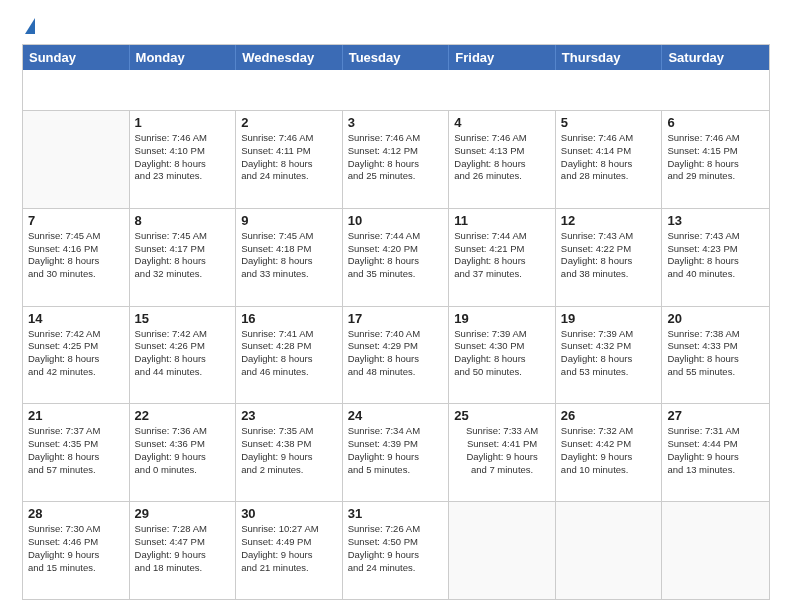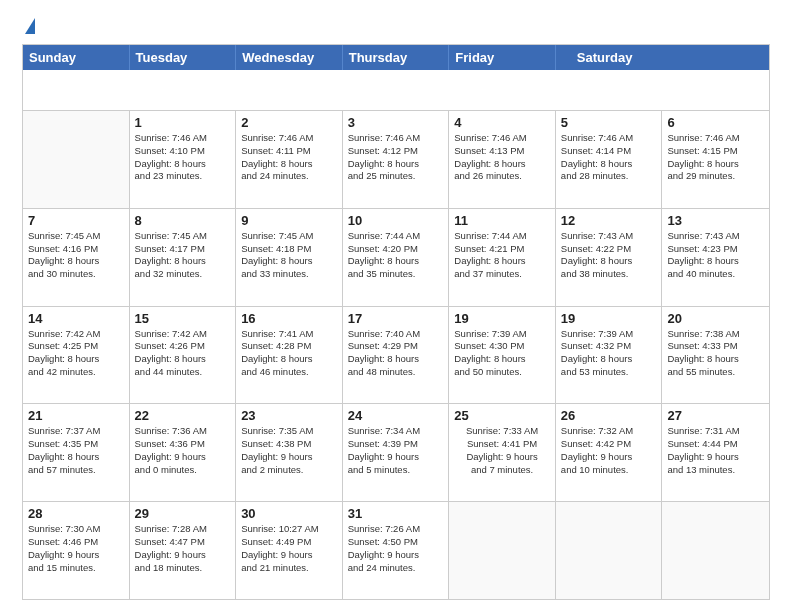--- a/index.html
+++ b/index.html
@@ -48,21 +48,21 @@
       background: #3b6bb5;
     }
     .cal-header-cell {
       color: #fff;
       font-size: 13px;
       font-weight: bold;
       padding: 5px 6px;
       border-right: 1px solid #5585cc;
       text-align: left;
     }
-    .cal-header-cell:last-child { border-right: none; margin-left: 15px; }
+    .cal-header-cell:last-child { border-right: none; }
     .cal-body {
       flex: 1;
       display: flex;
       flex-direction: column;
     }
     .cal-week {
       display: grid;
       grid-template-columns: repeat(7, 1fr);
       flex: 1;
       border-top: 1px solid #ccc;
@@ -121,24 +121,25 @@
     </div>
     <div class="title-block">
       <div class="main-title"></div>
       <div class="subtitle"></div>
     </div>
   </div>
 
   <div class="calendar">
     <div class="cal-header-row">
     <div class="cal-header-cell">Sunday</div>
+        <div class="cal-header-cell">Monday</div>
+        <div class="cal-header-cell">Wednesday</div>
         <div class="cal-header-cell">Tuesday</div>
-        <div class="cal-header-cell">Wednesday</div>
+        <div class="cal-header-cell">Friday</div>
         <div class="cal-header-cell">Thursday</div>
-        <div class="cal-header-cell">Friday</div>
         <div class="cal-header-cell">Saturday</div>
       </div>
     <div class="cal-body">
     <div class="cal-week">
           <div class="cal-cell empty"></div>
           <div class="cal-cell">
             <div class="day-num">1</div>
             <div class="day-info" style="white-space: pre-line;">Sunrise: 7:46 AM
 Sunset: 4:10 PM
 Daylight: 8 hours

